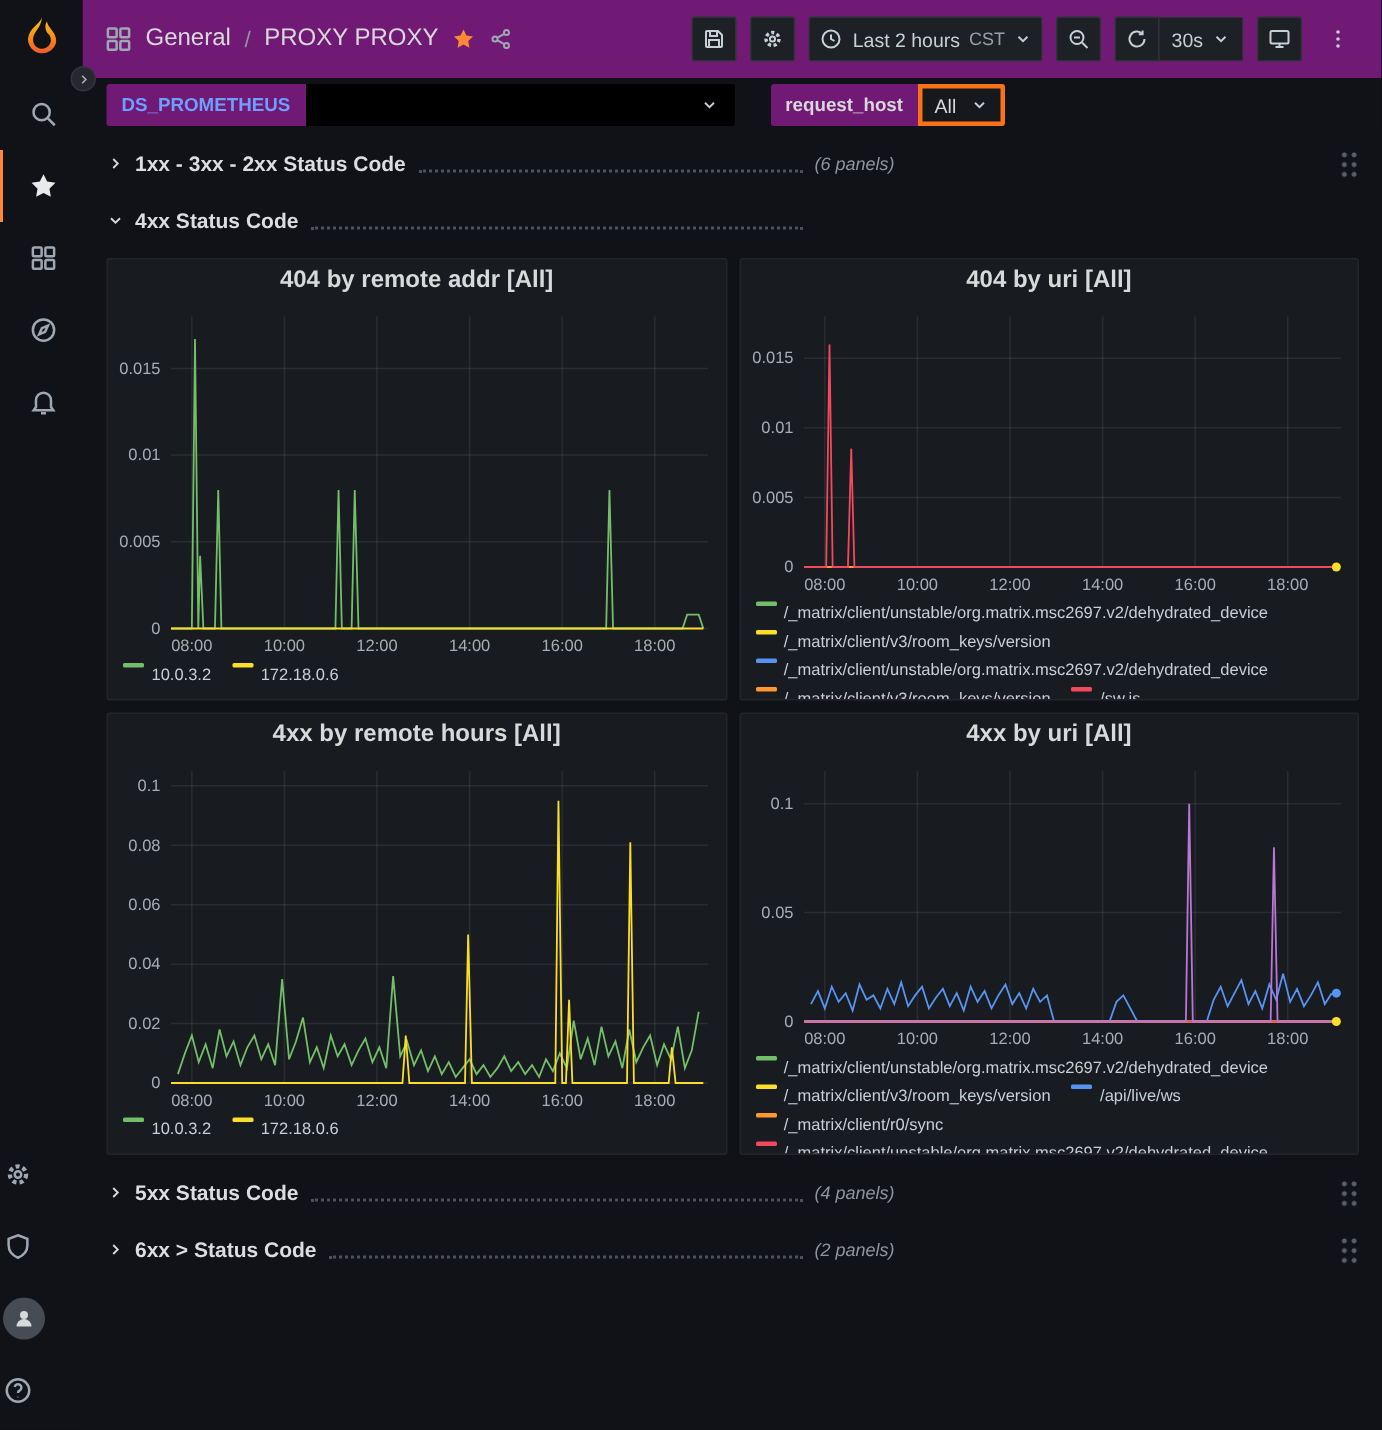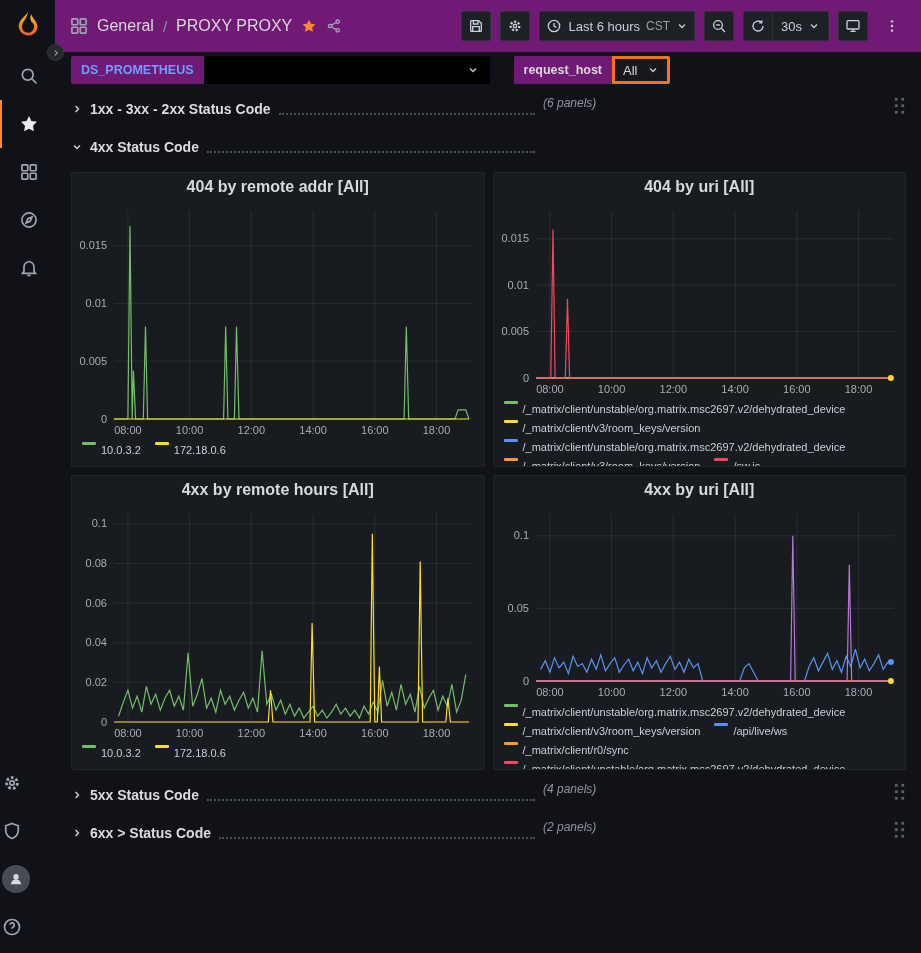--- a/index.html
+++ b/index.html
@@ -81,21 +81,21 @@
   .var-select {
     height: 28px; display: flex; align-items: center; justify-content: space-between;
     gap: 8px; padding: 0 8px; background: #16181d; border: 3px solid #f97316;
     border-radius: 0 2px 2px 0; font-size: 13px; color: #d8d9da; cursor: pointer; min-width: 58px;
   }
   .var-select.black { background: #000; border-color: #000; width: 286px; }
   .var-select .caret { color: #c7d0d9; }
 
   
   .dash-area { flex: 1; padding: 8px 15px 0 16px; overflow: hidden; }
-  .dash-row { display: flex; height: 26px; margin: 0 0 12px 0; cursor: pointer; }
+  .dash-row { display: flex; align-items: center; height: 26px; margin: 0 0 12px 0; cursor: pointer; }
   .row-lead { display: flex; align-items: center; width: 472px; flex: none; }
   .row-lead .chev { color: #d8d9da; margin-right: 7px; }
   .row-title { font-size: 14px; font-weight: bold; color: #dcdde0; white-space: nowrap; }
   .dots { flex: 1; height: 11px; margin: 0 8px; border-bottom: 2px dotted #4c5258; }
   .row-count { font-size: 12px; font-style: italic; color: #8e949e; white-space: nowrap; }
   .drag-handle {
     margin-left: auto; width: 13px; height: 19px;
     background-image: radial-gradient(circle, #5a5f67 1.5px, transparent 1.8px);
     background-size: 6.5px 6.5px; cursor: grab;
   }
@@ -333,21 +333,21 @@
         </button>
       <button class="hbtn">
           <svg class="ic ic16">
             <use href="#i-gear"></use>
           </svg>
         </button>
       <button class="hbtn">
         <svg class="ic ic16">
             <use href="#i-clock"></use>
           </svg>
-        <span>Last 6 hours</span>
+        <span>Last 2 hours</span>
         <span class="tz">CST</span>
         <svg class="ic ic12">
             <use href="#i-chev-down"></use>
           </svg>
       </button>
       <button class="hbtn">
           <svg class="ic ic16">
             <use href="#i-zoom-out"></use>
           </svg>
         </button>

